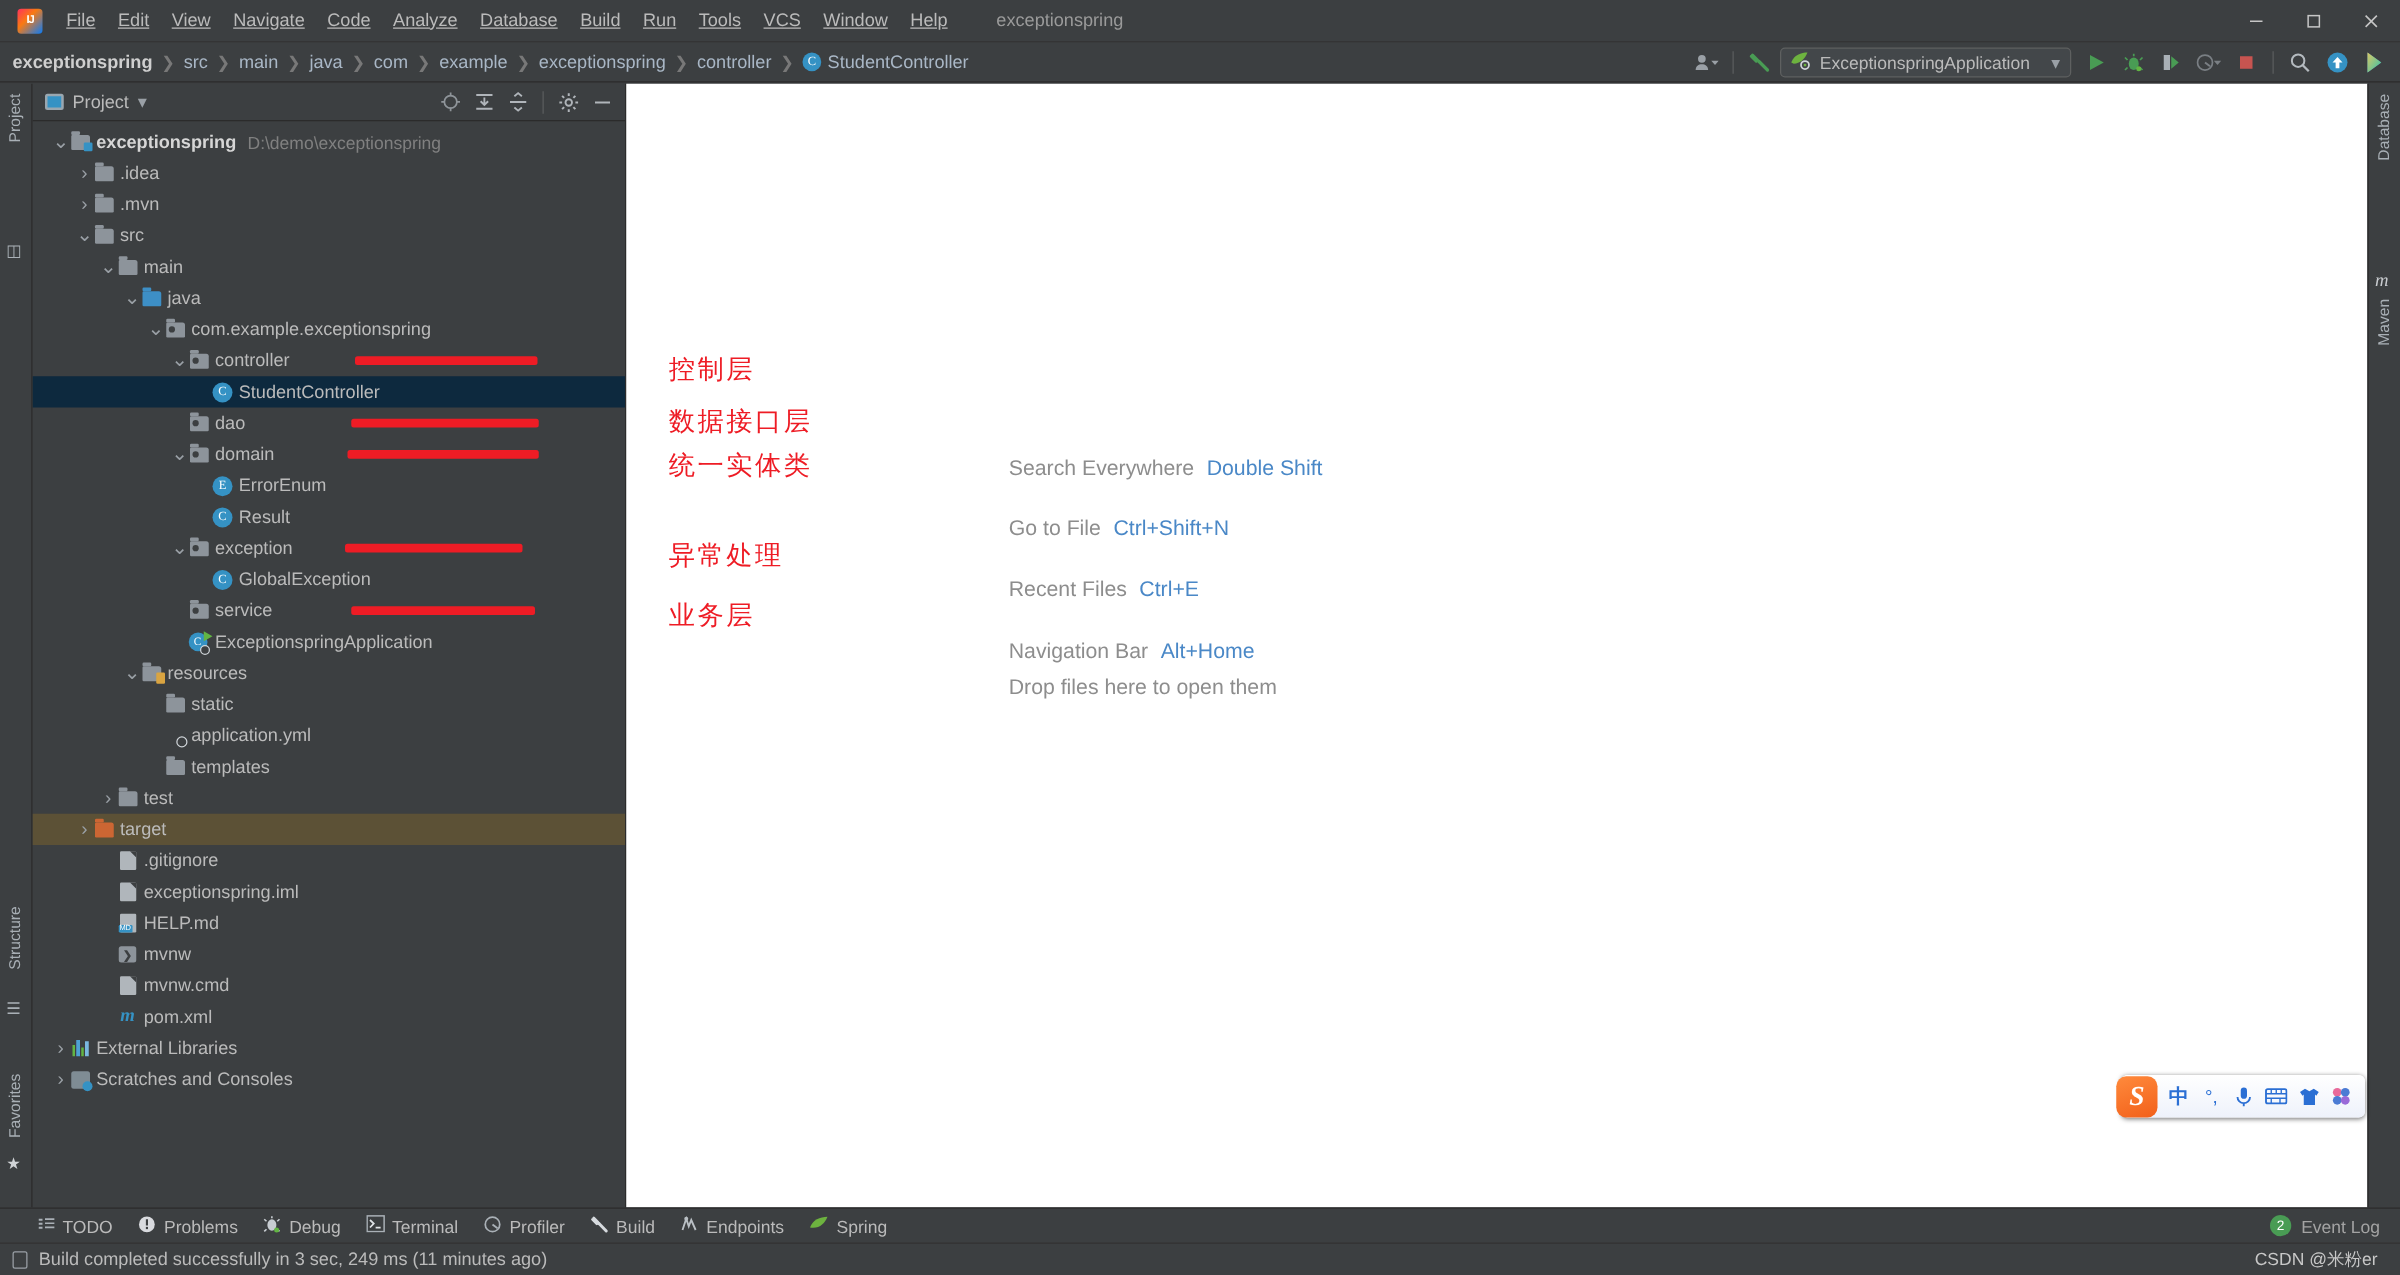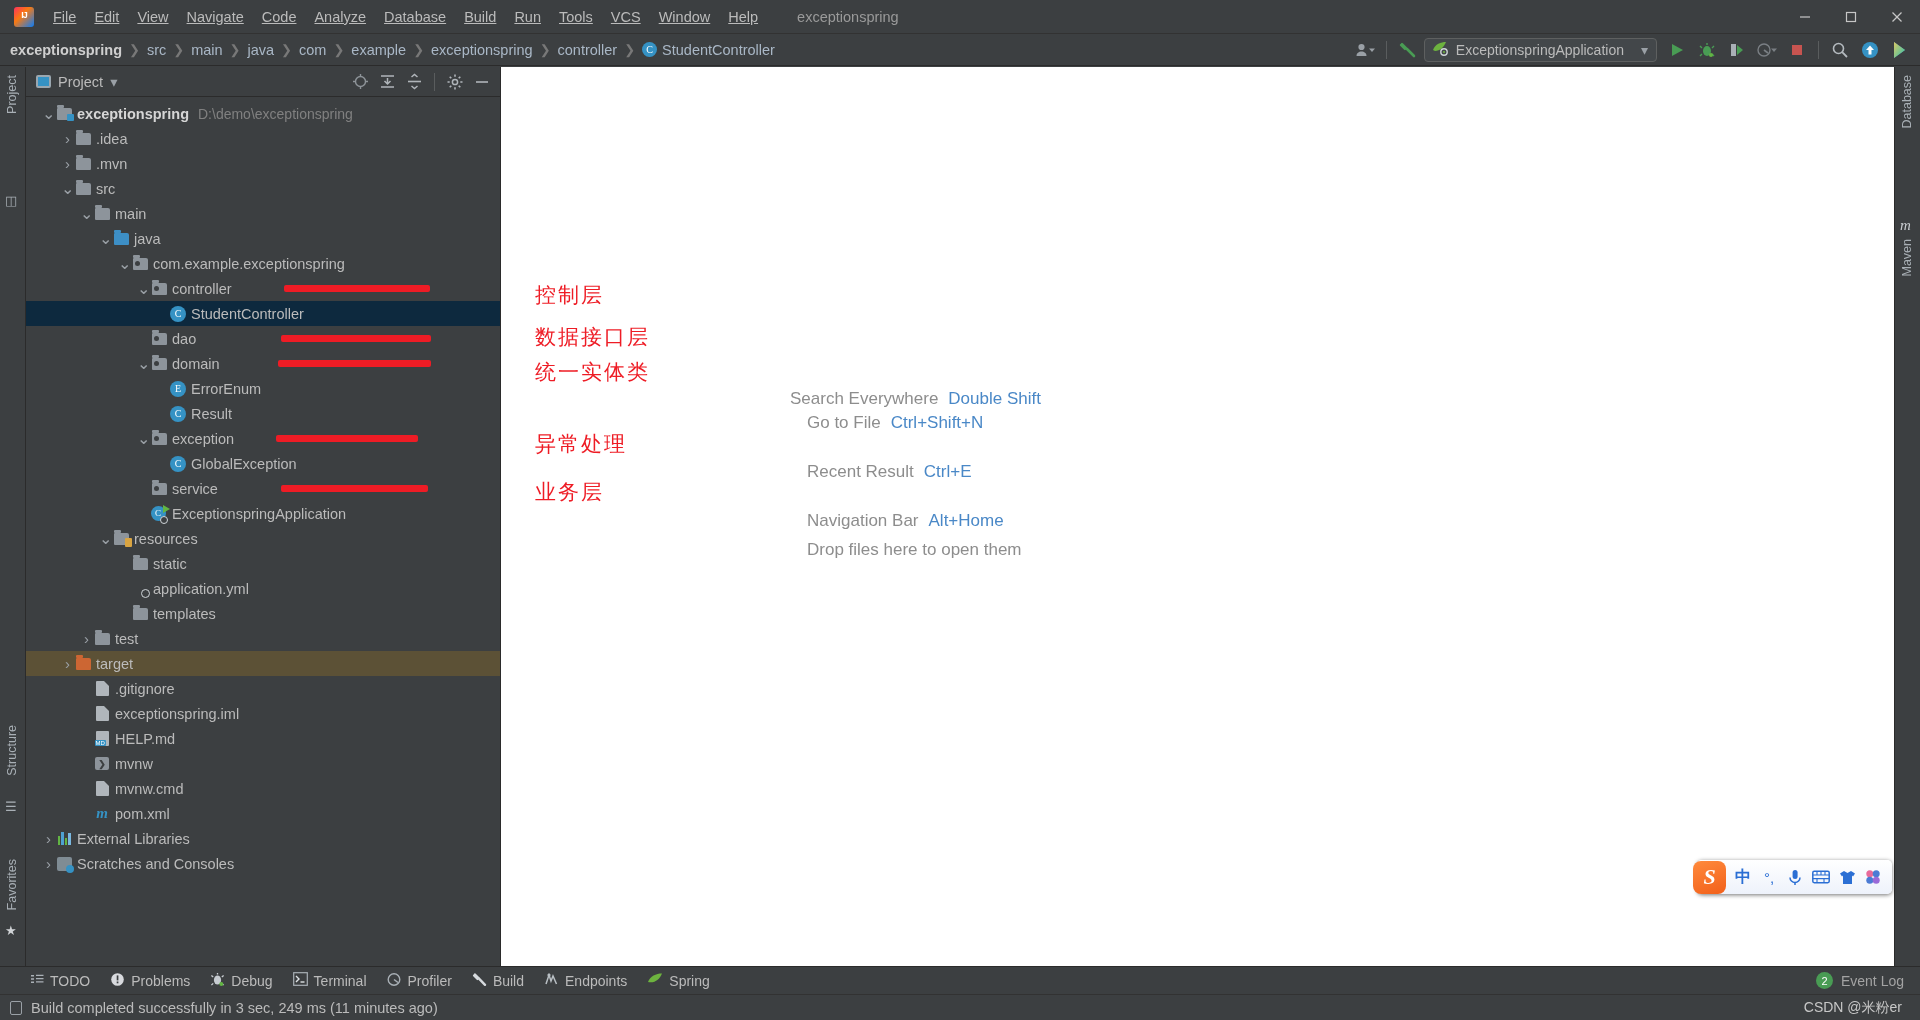--- a/index.html
+++ b/index.html
@@ -705,23 +705,23 @@
         </div>
       </div>
   </div>
 
   <div class="editor" id="editor">
       <div class="ann" style="left: 34px; top: 214px; color: rgb(238, 28, 37);">控制层</div>
       <div class="ann" style="left: 34px; top: 256px; color: rgb(238, 28, 37);">数据接口层</div>
       <div class="ann" style="left: 34px; top: 291px; color: rgb(238, 28, 37);">统一实体类</div>
       <div class="ann" style="left: 34px; top: 363px; color: rgb(238, 28, 37);">异常处理</div>
       <div class="ann" style="left: 34px; top: 411px; color: rgb(238, 28, 37);">业务层</div>
-      <div class="hint-row" style="left: 289px; top: 298px; margin-top: 24px;"><span>Search Everywhere</span><b style="color: rgb(74, 136, 199);">Double Shift</b></div>
+      <div class="hint-row" style="left: 306px; top: 298px;"><span>Search Everywhere</span><b style="color: rgb(74, 136, 199);">Double Shift</b></div>
       <div class="hint-row" style="left: 306px; top: 346px;"><span>Go to File</span><b style="color: rgb(74, 136, 199);">Ctrl+Shift+N</b></div>
-      <div class="hint-row" style="left: 306px; top: 395px;"><span>Recent Result</span><b style="color: rgb(74, 136, 199);">Ctrl+E</b></div>
+      <div class="hint-row" style="left: 306px; top: 395px;"><span>Recent Files</span><b style="color: rgb(74, 136, 199);">Ctrl+E</b></div>
       <div class="hint-row" style="left: 306px; top: 444px;"><span>Navigation Bar</span><b style="color: rgb(74, 136, 199);">Alt+Home</b></div>
       <div class="hint-row" style="left: 306px; top: 473px;"><span>Drop files here to open them</span></div>
     </div>
 
   <div class="rightstrip">
     <div class="stripe-label" style="top:8px;">Database</div>
     <div class="stripe-ico" style="top:150px;color:#c9ccd0;font-style:italic;font-family:'Liberation Serif',serif;font-size:15px;">m</div>
     <div class="stripe-label" style="top:172px;">Maven</div>
   </div>
 </div>

